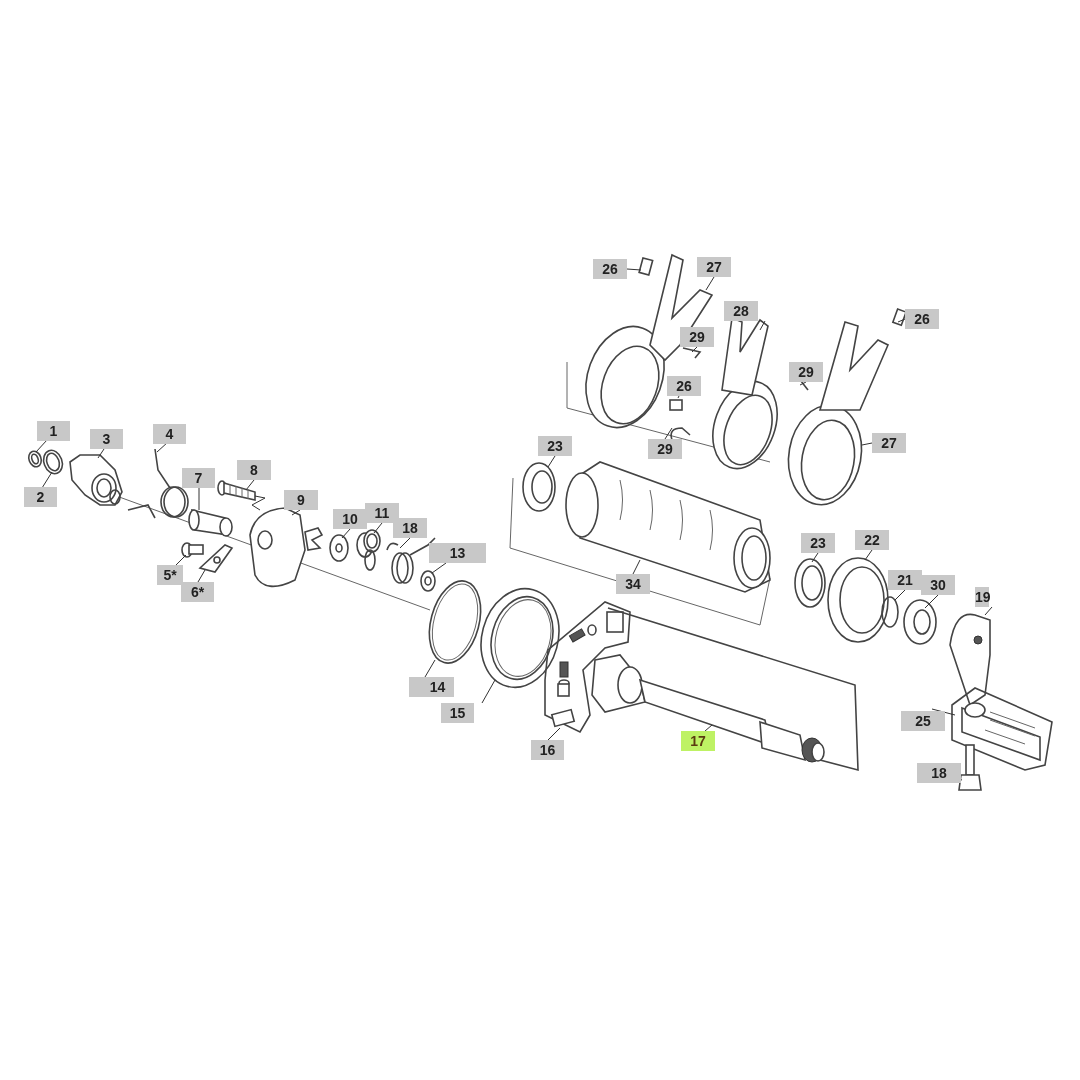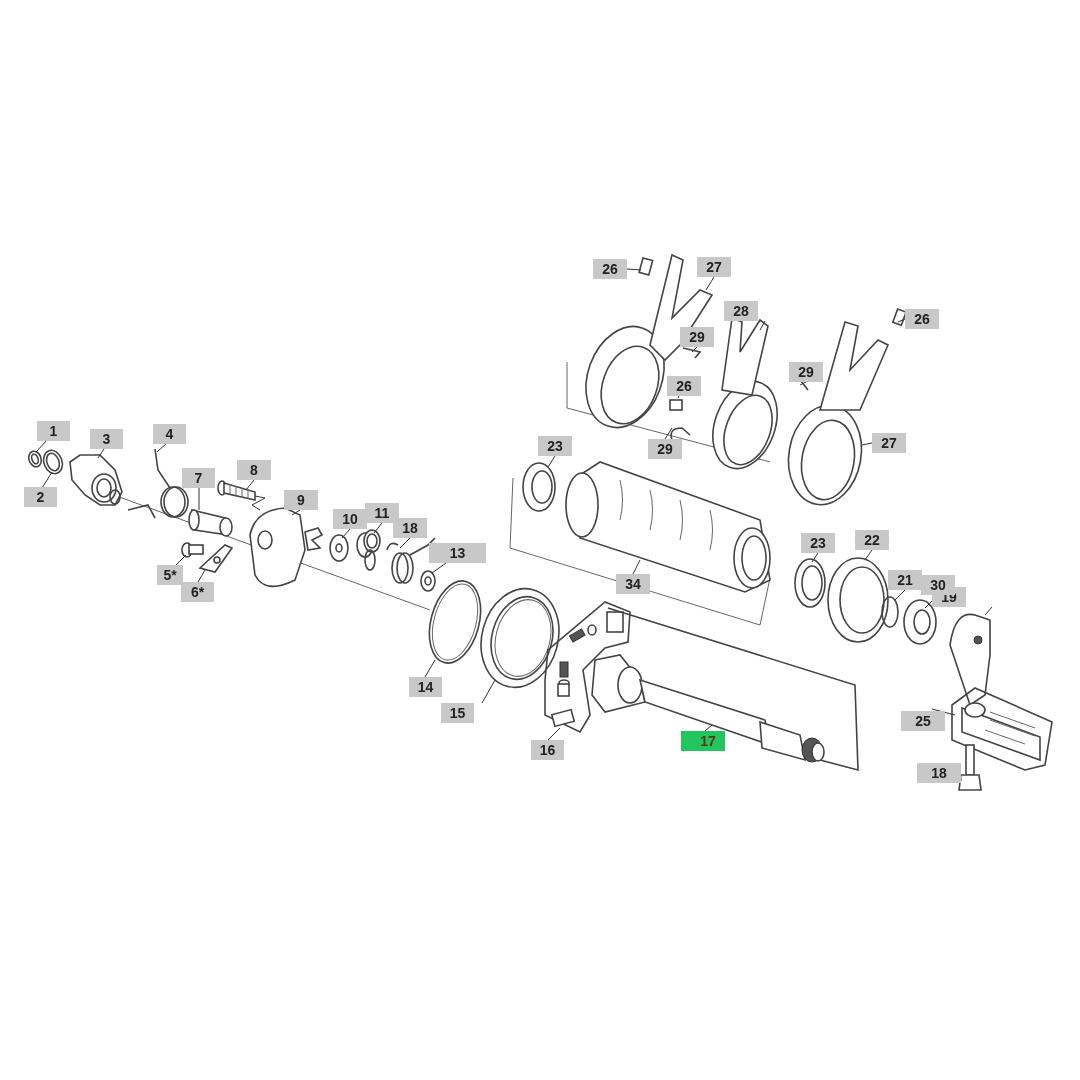--- a/index.html
+++ b/index.html
@@ -2,21 +2,21 @@
 <html><head>
   <meta charset="utf-8">
   <style>
     html, body { margin: 0; padding: 0; background: #ffffff; }
     body { width: 1080px; height: 1080px; position: relative; overflow: hidden;
            font-family: "Liberation Sans", sans-serif; }
     #diagram { position: absolute; left: 0; top: 0; width: 1080px; height: 1080px; }
     .callout { position: absolute; height: 20px; background: #c8c8c8; color: #222;
                font-size: 14px; font-weight: bold; line-height: 21px; text-align: center;
                font-family: "Liberation Sans", sans-serif; cursor: pointer; }
-    .callout.hl { background: #22c55e; color: #5a3b10; padding-left: 10px; }
+    .callout.hl { background: #bef264; color: #5a3b10; }
     svg .p { fill: #fff; stroke: #444; stroke-width: 1.6; }
     svg .pt { fill: none; stroke: #444; stroke-width: 1.6; }
     svg .th { fill: none; stroke: #666; stroke-width: 1; }
     svg .ld { fill: none; stroke: #333; stroke-width: 1; }
     svg .dk { fill: #555; stroke: #333; stroke-width: 1; }
   </style>
 </head>
 <body>
 
 <svg id="diagram" viewBox="0 0 1080 1080" xmlns="http://www.w3.org/2000/svg">
@@ -245,26 +245,26 @@
 <div class="callout" style="left:153px;top:424px;width:33px;">4</div>
 <div class="callout" style="left:157px;top:565px;width:26px;">5*</div>
 <div class="callout" style="left:181px;top:582px;width:33px;">6*</div>
 <div class="callout" style="left:182px;top:468px;width:33px;">7</div>
 <div class="callout" style="left:237px;top:460px;width:34px;">8</div>
 <div class="callout" style="left:284px;top:490px;width:34px;">9</div>
 <div class="callout" style="left:333px;top:509px;width:34px;">10</div>
 <div class="callout" style="left:365px;top:503px;width:34px;">11</div>
 <div class="callout" style="left:393px;top:518px;width:34px;">18</div>
 <div class="callout" style="left:429px;top:543px;width:57px;">13</div>
-<div class="callout" style="left:409px;top:677px;width:33px;">14</div>
+<div class="callout" style="left:409px;top:677px;width:33px;padding-left:12px;">14</div>
 <div class="callout" style="left:441px;top:703px;width:33px;">15</div>
 <div class="callout" style="left:531px;top:740px;width:33px;text-align:center;">16</div>
 <div class="callout hl" style="left:681px;top:731px;width:34px;">17</div>
 <div class="callout" style="left:917px;top:763px;width:44px;">18</div>
-<div class="callout" style="left:932px;top:587px;width:34px;">19</div>
+<div class="callout" style="left:975px;top:587px;width:14px;">19</div>
 <div class="callout" style="left:921px;top:575px;width:34px;">30</div>
 <div class="callout" style="left:888px;top:570px;width:34px;">21</div>
 <div class="callout" style="left:855px;top:530px;width:34px;">22</div>
 <div class="callout" style="left:538px;top:436px;width:34px;">23</div>
 <div class="callout" style="left:801px;top:533px;width:34px;">23</div>
 <div class="callout" style="left:616px;top:574px;width:34px;">34</div>
 <div class="callout" style="left:901px;top:699px;width:44px;margin-top:12px;">25</div>
 <div class="callout" style="left:593px;top:259px;width:34px;">26</div>
 <div class="callout" style="left:667px;top:376px;width:34px;">26</div>
 <div class="callout" style="left:905px;top:309px;width:34px;">26</div>

